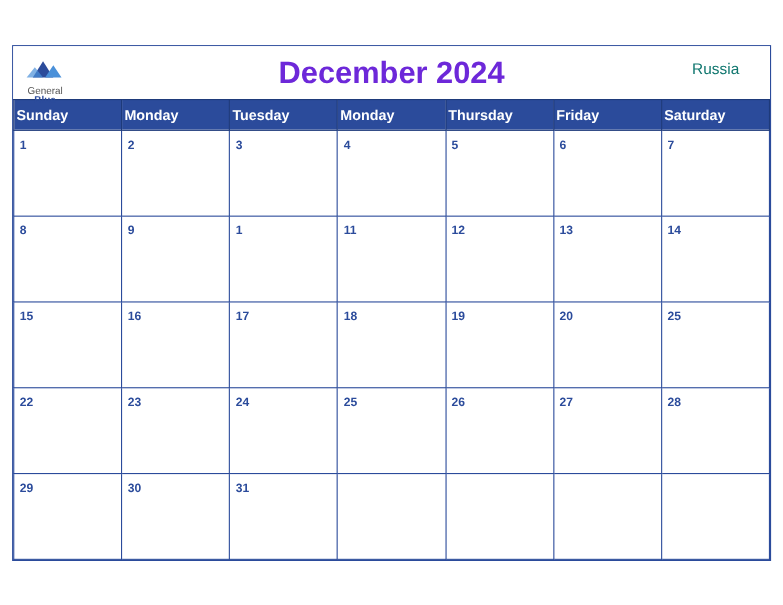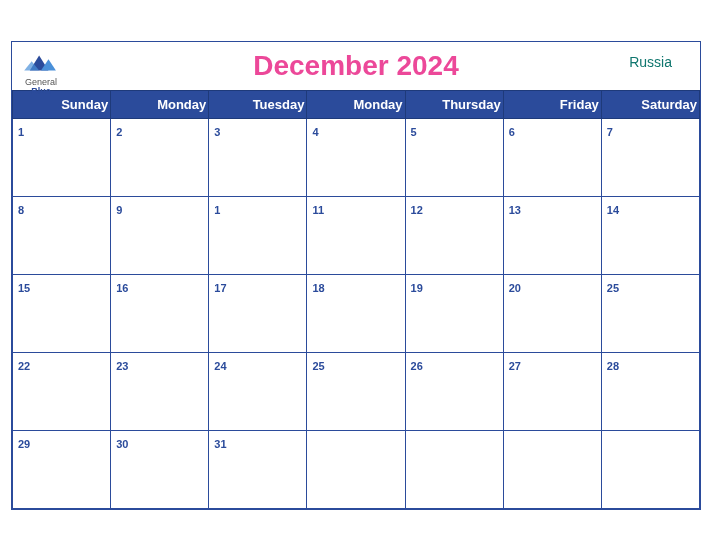--- a/index.html
+++ b/index.html
@@ -24,21 +24,21 @@
       justify-content: center;
       align-items: center;
       padding: 8px 10px;
       position: relative;
       background: #fff;
     }
 
     .calendar-title {
       font-size: 28px;
       font-weight: bold;
-      color: #ec4899;
+      color: #6d28d9;
       text-align: center;
       flex: 1;
     }
 
     .brand {
       position: absolute;
       left: 10px;
       top: 8px;
       display: flex;
       flex-direction: column;
@@ -77,21 +77,21 @@
     .calendar-grid {
       width: 100%;
       border-collapse: collapse;
     }
 
     .calendar-grid th {
       background: #2b4b9b;
       color: #fff;
       font-size: 13px;
       font-weight: bold;
-      text-align: right;
+      text-align: left;
       padding: 6px 2px;
       border: 1px solid #1e3a7a;
     }
 
     .calendar-grid td {
       border: 1px solid #2b4b9b;
       vertical-align: top;
       height: 78px;
       width: calc(100% / 7);
       background: #fff;

